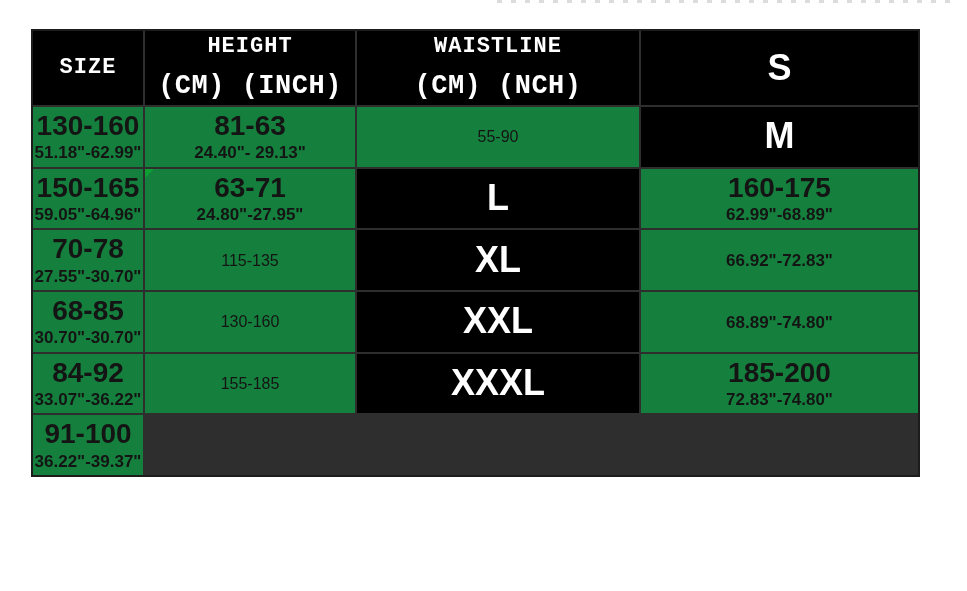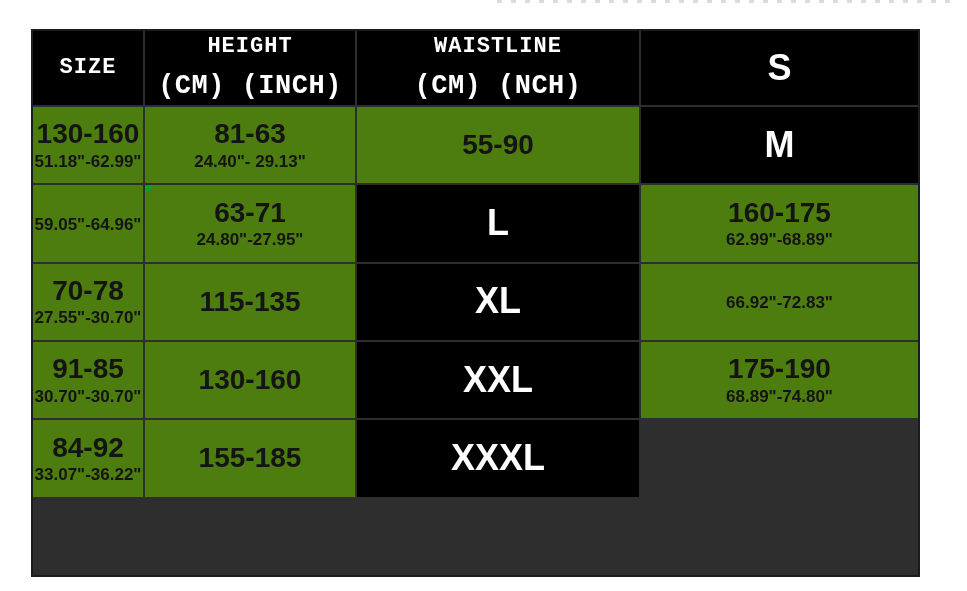--- a/index.html
+++ b/index.html
@@ -23,35 +23,35 @@
     width: 460px;
     height: 3px;
     background: repeating-linear-gradient(90deg, #c9c9c9 0 5px, transparent 5px 14px);
     opacity: 0.65;
   }
   .size-table {
     position: absolute;
     left: 31px;
     top: 29px;
     width: 889px;
-    height: 548px;
+    height: 448px;
     box-sizing: border-box;
     border: 2px solid #1c1c1c;
     background: var(--grid-line, #2e2e2e);
     display: grid;
     grid-template-columns: 110px 210px 282px 277px;
     grid-template-rows: 74px repeat(6, 1fr);
     gap: 2px;
   }
   .cell {
     display: flex;
     flex-direction: column;
     align-items: center;
     justify-content: center;
-    background: #4d7c0f;
+    background: #15803d;
     position: relative;
     line-height: 1.08;
   }
   .cell.head, .cell.size-cell {
     background: var(--header-bg, #000000);
     color: var(--header-text, #ffffff);
   }
   .head {
     font-family: "Liberation Mono", "DejaVu Sans Mono", monospace;
     font-weight: 700;
@@ -74,22 +74,22 @@
     white-space: nowrap;
   }
   .inch {
     font-size: 17px;
     font-weight: 700;
     color: var(--body-text, #141414);
     margin-top: 3px;
     white-space: nowrap;
   }
   .weight {
-    font-size: 28px;
-    font-weight: 700;
+    font-size: 16px;
+    font-weight: 400;
     color: var(--body-text, #141414);
     white-space: nowrap;
   }
   .corner-marker {
     display: none;
     position: absolute;
     left: 0;
     top: 0;
     width: 0;
     height: 0;
@@ -131,20 +131,21 @@
     <div class="inch">24.40"- 29.13"</div>
   </div>
   <div class="cell weight-cell">
     <div class="weight">55-90</div>
   </div>
 
   <div class="cell size-cell">
     <span class="size-label">M</span>
   </div>
   <div class="cell value-cell">
+    <div class="cm">150-165</div>
     <div class="inch">59.05"-64.96"</div>
   </div>
   <div class="cell value-cell waist-cell has-marker">
     <span class="corner-marker"></span>
     <div class="cm">63-71</div>
     <div class="inch">24.80"-27.95"</div>
   </div>
 
   <div class="cell size-cell">
     <span class="size-label">L</span>
@@ -163,40 +164,48 @@
   </div>
 
   <div class="cell size-cell">
     <span class="size-label">XL</span>
   </div>
   <div class="cell value-cell">
     <div class="inch">66.92"-72.83"</div>
   </div>
   <div class="cell value-cell waist-cell">
 
-    <div class="cm">91-85</div>
+    <div class="cm">68-85</div>
     <div class="inch">30.70"-30.70"</div>
   </div>
   <div class="cell weight-cell">
     <div class="weight">130-160</div>
   </div>
 
   <div class="cell size-cell">
     <span class="size-label">XXL</span>
   </div>
   <div class="cell value-cell">
-    <div class="cm">175-190</div>
     <div class="inch">68.89"-74.80"</div>
   </div>
   <div class="cell value-cell waist-cell">
 
     <div class="cm">84-92</div>
     <div class="inch">33.07"-36.22"</div>
   </div>
   <div class="cell weight-cell">
     <div class="weight">155-185</div>
   </div>
 
   <div class="cell size-cell">
     <span class="size-label">XXXL</span>
   </div>
+  <div class="cell value-cell">
+    <div class="cm">185-200</div>
+    <div class="inch">72.83"-74.80"</div>
+  </div>
+  <div class="cell value-cell waist-cell">
+
+    <div class="cm">91-100</div>
+    <div class="inch">36.22"-39.37"</div>
+  </div>
 </div>
 </div>
 
 </body></html>

